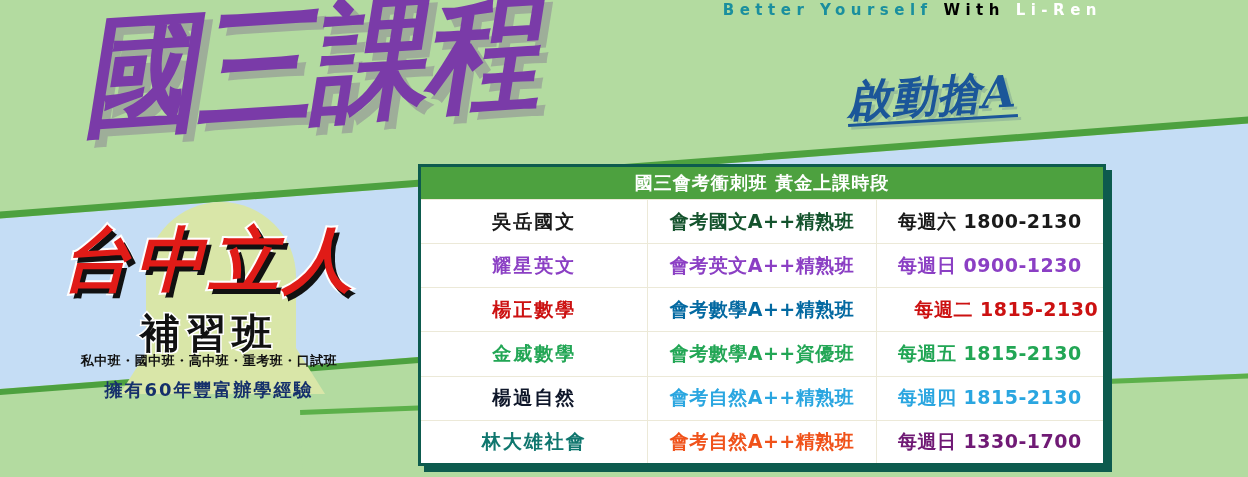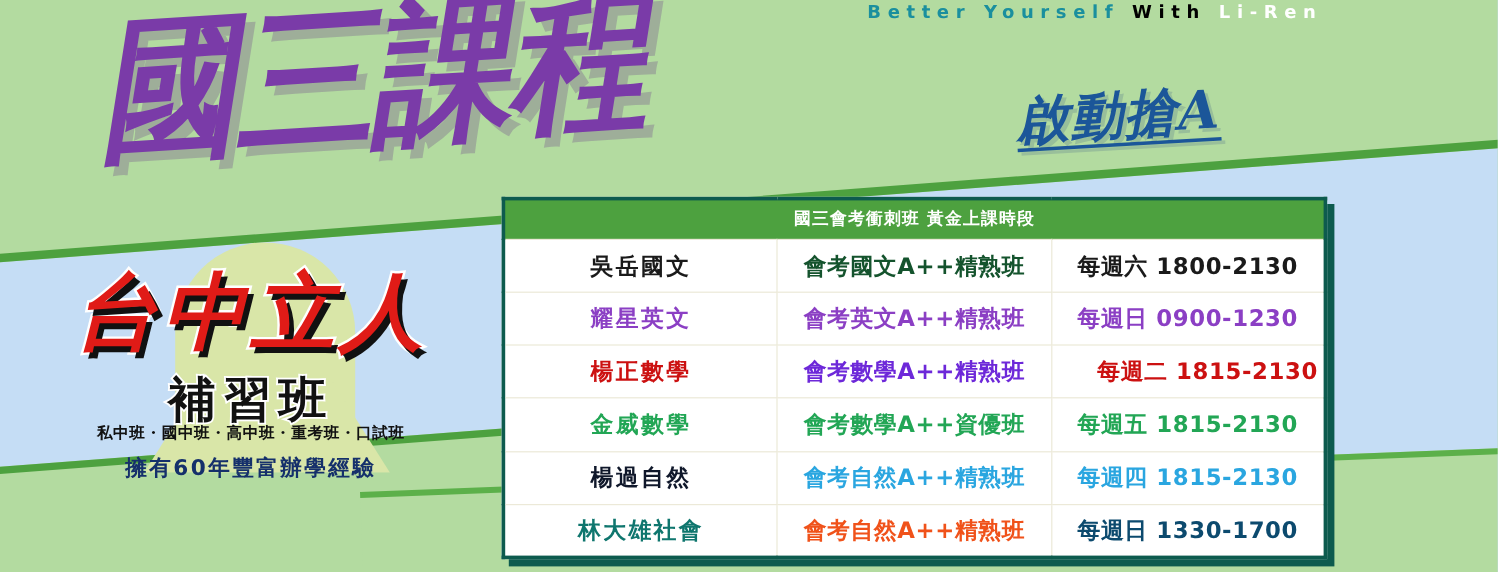--- a/index.html
+++ b/index.html
@@ -210,21 +210,21 @@
     width:688px; height:302px;
     border-collapse:collapse;
     background:#ffffff;
     border:3px solid #0d5b4e;
     z-index:2;
     table-layout:fixed;
   }
   #schedule-table thead th {
     background:#4da13f;
     color:#ffffff;
-    font-size:14px;
+    font-size:18px;
     font-weight:bold;
     letter-spacing:1px;
     height:34px;
     border:none;
     text-align:center;
   }
   #schedule-table tbody td {
     border:1px solid #ece9d8;
     height:44px;
     text-align:center;
@@ -280,33 +280,33 @@
           <td class="r-course" style="color: #14532d;">會考國文A++精熟班</td>
           <td class="r-time" style="color: rgb(26, 26, 26);">每週六 1800-2130</td>
         </tr>
         <tr>
           <td class="r-teacher" style="color: rgb(139, 63, 196);">耀星英文</td>
           <td class="r-course" style="color: rgb(139, 63, 196);">會考英文A++精熟班</td>
           <td class="r-time" style="color: rgb(139, 63, 196);">每週日 0900-1230</td>
         </tr>
         <tr>
           <td class="r-teacher" style="color: rgb(204, 17, 17);">楊正數學</td>
-          <td class="r-course" style="color: #6d28d9;">會考數學A++精熟班</td>
+          <td class="r-course" style="color: #0369a1;">會考數學A++精熟班</td>
           <td class="r-time" style="color: rgb(204, 17, 17); padding-left: 33px;">每週二 1815-2130</td>
         </tr>
         <tr>
           <td class="r-teacher" style="color: rgb(34, 166, 85);">金威數學</td>
           <td class="r-course" style="color: rgb(34, 166, 85);">會考數學A++資優班</td>
           <td class="r-time" style="color: rgb(34, 166, 85);">每週五 1815-2130</td>
         </tr>
         <tr>
           <td class="r-teacher" style="color: #0f172a;">楊過自然</td>
           <td class="r-course" style="color: rgb(42, 166, 224);">會考自然A++精熟班</td>
           <td class="r-time" style="color: rgb(42, 166, 224);">每週四 1815-2130</td>
         </tr>
         <tr>
           <td class="r-teacher" style="color: #0f766e; margin-top: 25px;">林大雄社會</td>
           <td class="r-course" style="color: rgb(240, 82, 26);">會考自然A++精熟班</td>
-          <td class="r-time" style="color: #0c4a6e;">每週日 1330-1700</td>
+          <td class="r-time" style="color: #701a75;">每週日 1330-1700</td>
         </tr>
       </tbody>
   </table>
 </div>
 
 </body></html>

